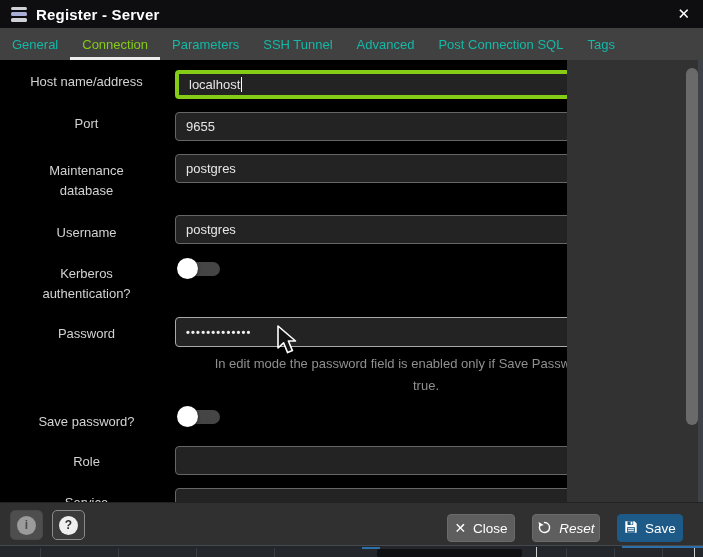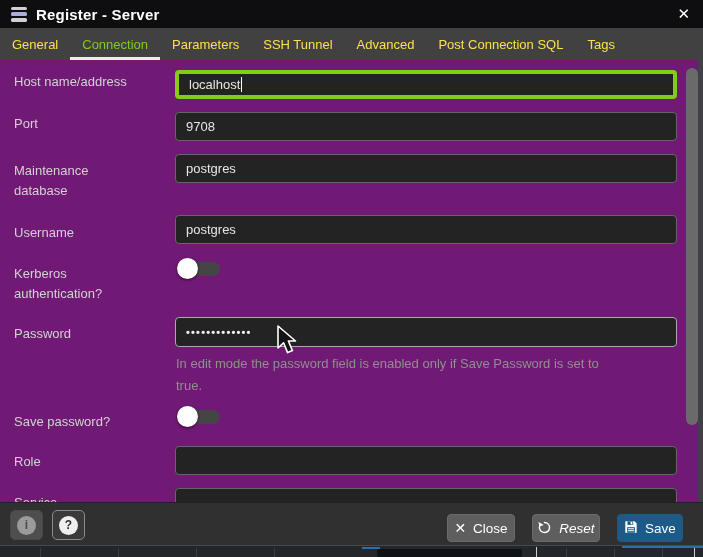--- a/index.html
+++ b/index.html
@@ -13,26 +13,26 @@
   .server-icon .bar{height:3.6px;border-radius:1.5px;background:#cdd0d6;}
   .server-icon .bar.mid{background:#a9aed8;}
   .title-text{color:#ffffff;font-size:15px;font-weight:700;margin-left:9px;letter-spacing:.2px;}
   .close-x{position:absolute;right:13px;top:0;height:28px;display:flex;align-items:center;
            color:#ffffff;font-size:15px;cursor:default;}
 
   
   .tabbar{position:absolute;left:0;top:28px;width:703px;height:32px;background:#414141;
           display:flex;align-items:stretch;}
   .tab{position:relative;display:flex;align-items:center;padding:0 12px;
-       color:#fde047;font-size:13px;white-space:nowrap;}
+       color:#14b8a6;font-size:13px;white-space:nowrap;}
   .tab.active{color:#84cc16;}
   .tab.active::after{content:"";position:absolute;left:0;right:0;bottom:0;height:3px;background:#ececec;}
 
   
-  .dialog-body{position:absolute;left:0;top:60px;width:703px;height:442px;background:#701a75;overflow:hidden;}
+  .dialog-body{position:absolute;left:0;top:60px;width:567px;height:442px;background:#000000;overflow:hidden;text-align:center;}
   .field-label{position:absolute;left:14px;width:145px;color:#d2d2d2;font-size:13px;
                line-height:20px;white-space:pre-line;}
   .input{position:absolute;left:175px;width:502px;height:29px;background:#232323;
          border:1px solid #666666;border-radius:4px;color:#e6e6e6;font-size:13px;
          display:flex;align-items:center;padding:0 10px;box-sizing:border-box;}
   .input.focused{border:4px solid #84cc16;}
   .input.hovered{border-color:#aaaaaa;}
   .caret{display:inline-block;width:1px;height:15px;background:#ffffff;margin-left:1px;}
   .dots{font-size:11px;letter-spacing:1.2px;font-weight:700;color:#f0f0f0;}
   .helper{position:absolute;left:176px;top:293px;width:500px;color:#8f8f8f;font-size:13px;
@@ -108,21 +108,21 @@
   <div class="dialog-body">
 
     <div class="field-label" style="top:12px">Host name/address</div>
     <div class="input focused" style="top:10px">
       <span>localhost</span>
         <span class="caret"></span>
     </div>
 
     <div class="field-label" style="top:54px">Port</div>
     <div class="input" style="top:52px">
-      <span>9708</span>
+      <span>9655</span>
     </div>
 
     <div class="field-label" style="top:101px">Maintenance
 database</div>
     <div class="input" style="top:94px">
       <span>postgres</span>
     </div>
 
     <div class="field-label" style="top:163px">Username</div>
     <div class="input" style="top:155px">

